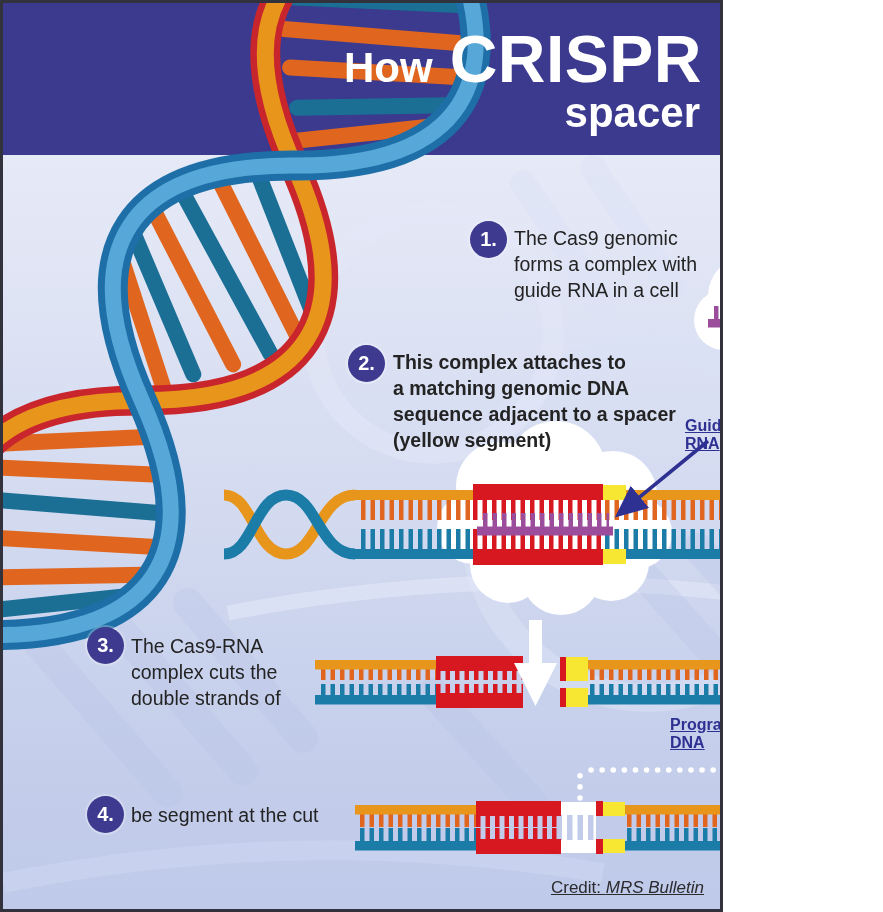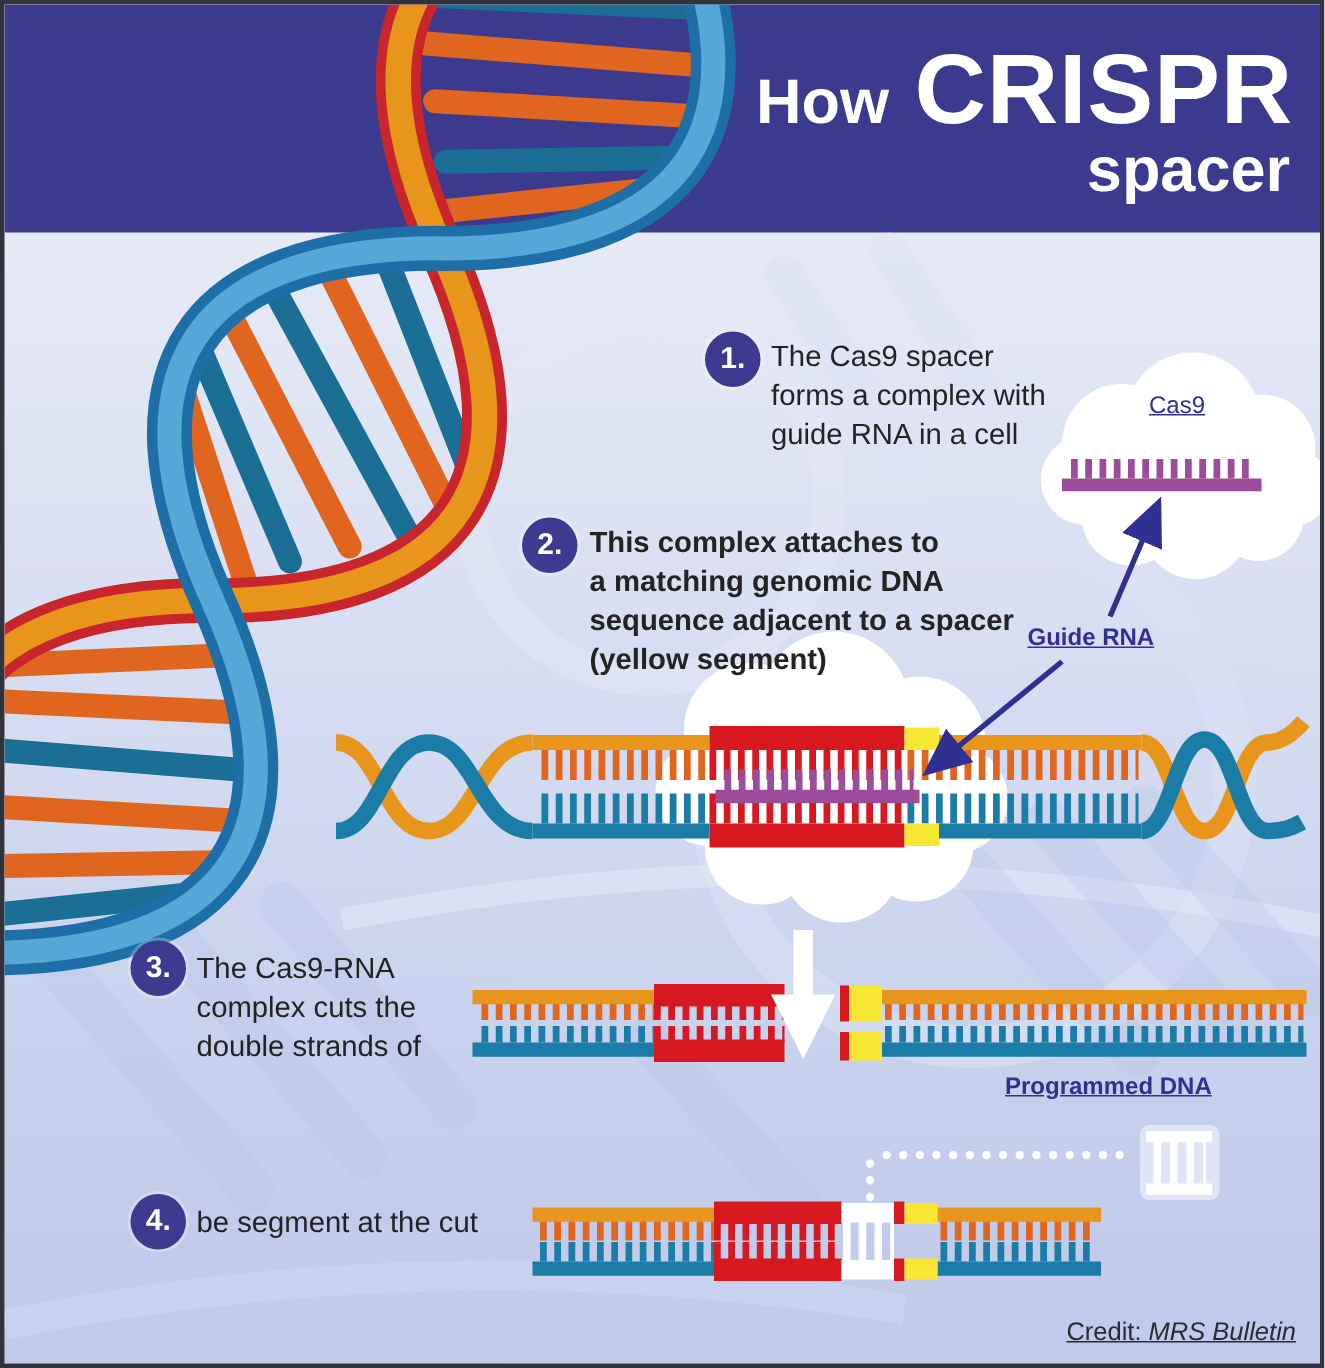--- a/index.html
+++ b/index.html
@@ -1,17 +1,17 @@
 <!DOCTYPE html>
 <html><head>
 <meta charset="utf-8">
 <style>
   html,body{margin:0;padding:0;background:#fff;}
   .stage{
-    position:relative;width:883px;height:912px;overflow:hidden;
+    position:relative;width:723px;height:912px;overflow:hidden;
     font-family:"Liberation Sans", sans-serif;
     background:linear-gradient(180deg,#edeffa 0%,#e4e8f6 22%,#d5dcf1 52%,#c5cfeb 82%,#bfc9e9 100%);
     box-sizing:border-box;border:3px solid #32323c;
   }
   .header-band{position:absolute;left:0;top:0;width:100%;height:152px;background:#3b3a8e;z-index:1;}
   .art{position:absolute;left:0;top:0;z-index:2;}
   .overlay{position:absolute;z-index:3;}
   .title{top:18px;right:18px;text-align:right;color:#ffffff;}
   .title .line1{display:flex;align-items:baseline;justify-content:flex-end;gap:17px;}
   .title .how{font-size:42px;font-weight:bold;}
@@ -235,21 +235,21 @@
   <div class="overlay title">
     <div class="line1">
       <span class="how">How</span>
       <span class="crispr">CRISPR</span>
     </div>
     <div class="works">spacer</div>
   </div>
 
   <div class="badge" style="left:467px;top:218px;">1.</div>
   <div class="step-text" style="left:511px;top:222px;">
-    <span>The Cas9 spacer</span>
+    <span>The Cas9 genomic</span>
     <span>forms a complex with</span>
     <span>guide RNA in a cell</span>
   </div>
 
   <div class="badge" style="left:345px;top:342px;">2.</div>
   <div class="step-text" style="left:390px;top:346px;font-weight:bold;">
     <span>This complex attaches to</span>
     <span>a matching genomic DNA</span>
     <span>sequence adjacent to a spacer</span>
     <span>(yellow segment)</span>

